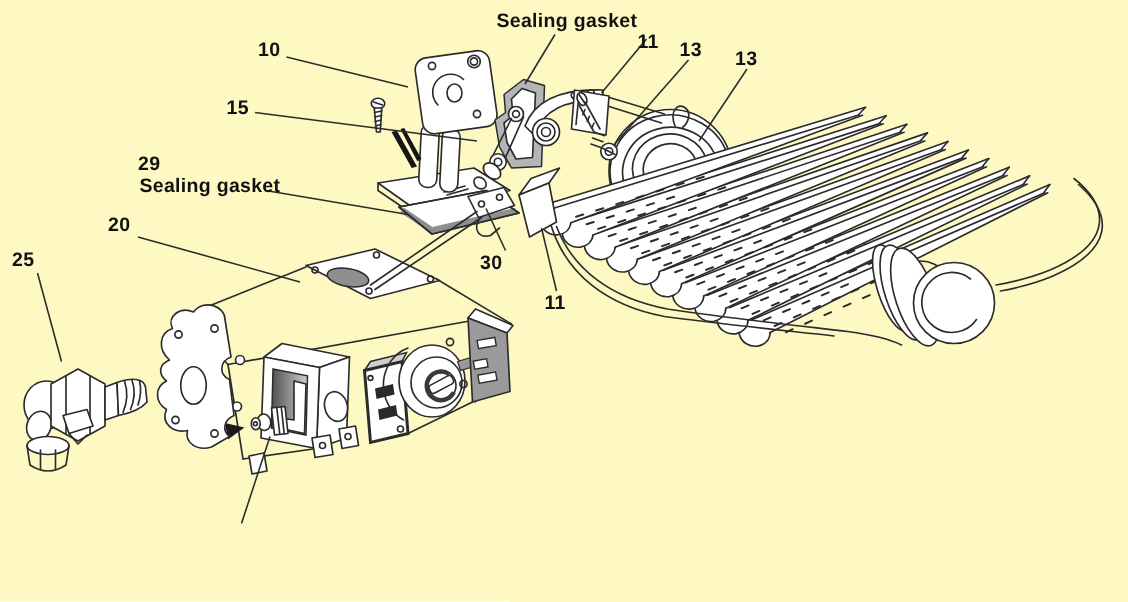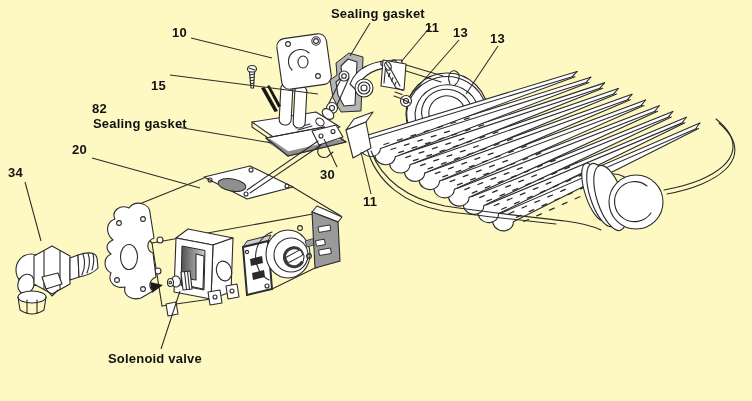--- a/index.html
+++ b/index.html
@@ -239,21 +239,20 @@
     <line class="ld" x1="25" y1="182" x2="41" y2="241"></line>
     <line class="ld" x1="161" y1="349" x2="180" y2="291"></line>
   </g>
 </svg>
 
   <div class="callout" style="left:331px;top:7px">Sealing gasket</div>
   <div class="callout" style="left:425px;top:21px">11</div>
   <div class="callout" style="left:172px;top:26px">10</div>
   <div class="callout" style="left:453px;top:26px">13</div>
   <div class="callout" style="left:490px;top:32px">13</div>
-  <div class="callout" style="left:151px;top:79px">15</div>
-  <div class="callout" style="left:92px;top:102px">82</div>
+  <div class="callout" style="left:151px;top:65px">15</div>
+  <div class="callout" style="left:92px;top:102px">29</div>
   <div class="callout" style="left:93px;top:117px">Sealing gasket</div>
   <div class="callout" style="left:72px;top:143px">20</div>
-  <div class="callout" style="left:8px;top:166px">34</div>
+  <div class="callout" style="left:8px;top:166px">25</div>
   <div class="callout" style="left:320px;top:168px">30</div>
   <div class="callout" style="left:363px;top:195px">11</div>
-  <div class="callout" style="left:108px;top:352px">Solenoid valve</div>
 </div>
 
 </body></html>

